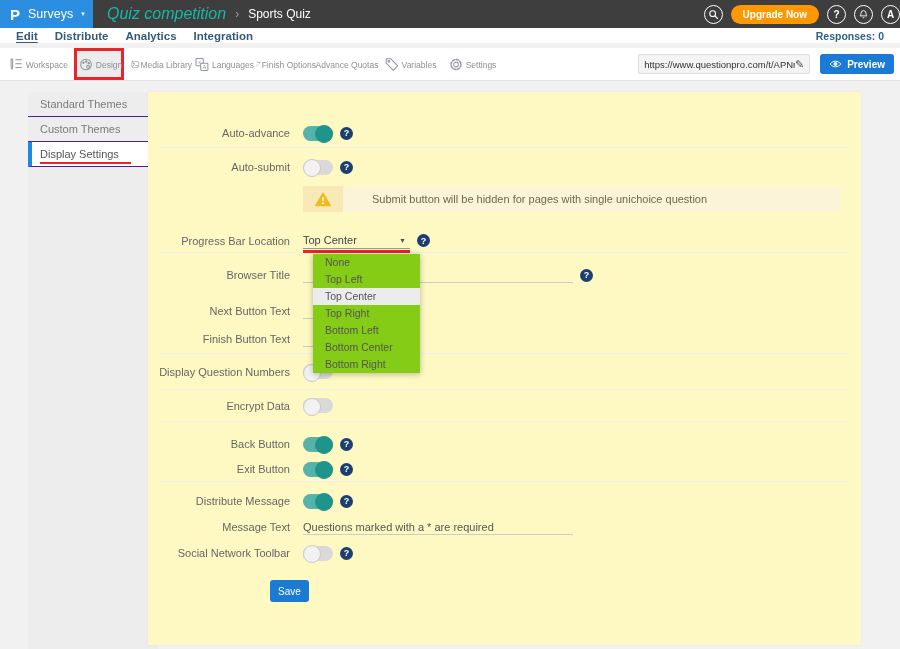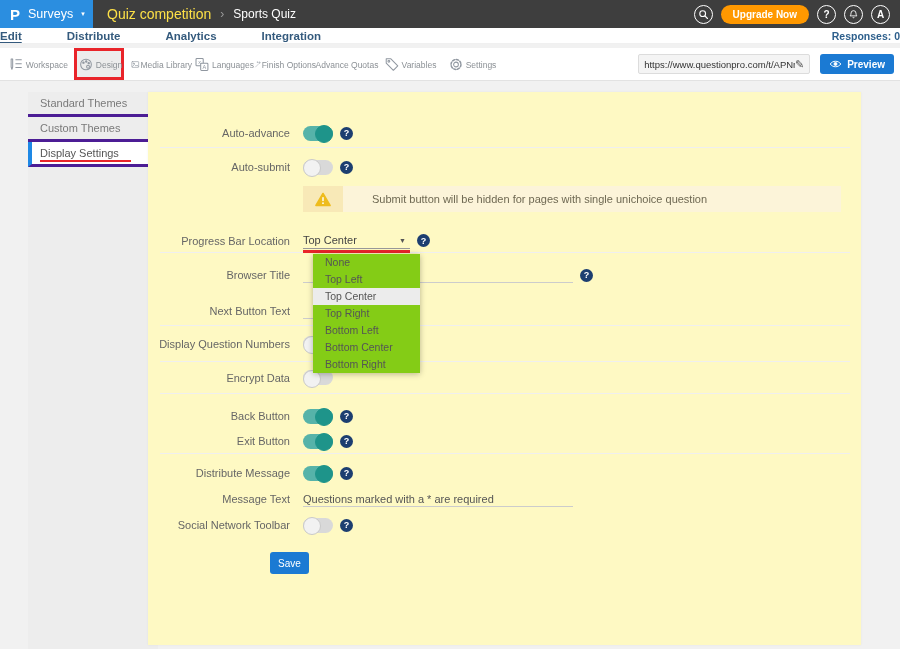--- a/index.html
+++ b/index.html
@@ -7,48 +7,48 @@
   body { font-family:"Liberation Sans", sans-serif; background:#f1f1f1; }
   .app { position:relative; width:900px; height:649px; overflow:hidden; background:#f1f1f1; }
 
   
   .topbar { position:absolute; top:0; left:0; width:900px; height:28px; background:#3e3e3e; display:flex; align-items:center; }
   .brand { width:93px; height:28px; background:#2b8ee0; display:flex; align-items:center; padding-left:10px; gap:8px; flex-shrink:0; }
   .logo { color:#fff; font-size:15px; font-weight:bold; }
   .brand-name { color:#fff; font-size:12.5px; }
   .brand-caret { color:#fff; font-size:7px; }
   .crumbs { display:flex; align-items:center; gap:9px; margin-left:14px; }
-  .crumb-folder { color:#fde047; font-size:14px; }
+  .crumb-folder { color:#14b8a6; font-size:16px;font-style:italic; }
   .crumb-sep { color:#9a9a9a; font-size:12px; }
   .crumb-survey { color:#fff; font-size:12px; }
-  .topbar-right { margin-left:auto; display:flex; align-items:flex-start; gap:8px; padding-right:10px; }
+  .topbar-right { margin-left:auto; display:flex; align-items:flex-start; gap:8px; }
   .circle-btn { width:19px; height:19px; border:1.5px solid #fff; border-radius:50%; color:#fff; font-size:10px; font-weight:bold; display:flex; align-items:center; justify-content:center; background:transparent; cursor:pointer; }
   .upgrade { height:19px; border:none; border-radius:10px; background:#ff9800; color:#fff; font-size:10px; font-weight:bold; padding:0 12px; display:flex; align-items:center; cursor:pointer; font-family:inherit; }
 
   
-  .navrow { position:absolute; top:28px; left:0; width:900px; height:16px; background:#fff; display:flex; align-items:center; padding:0 0; border-bottom:1px solid #f0f0f0;gap:28px; }
+  .navrow { position:absolute; top:28px; left:0; width:900px; height:16px; background:#fff; display:flex; align-items:center; padding:0 16px; border-bottom:1px solid #f0f0f0; }
   .navtab { font-size:11.5px; font-weight:bold; color:#345a7d; margin-right:17px; cursor:pointer; }
   .navtab.active { text-decoration:underline; text-underline-offset:2px; }
   .responses { margin-left:auto; font-size:10.5px; font-weight:bold; color:#2d5f8c; }
 
   
   .toolbar { position:absolute; top:48px; left:0; width:900px; height:33px; background:#fff; border-bottom:1px solid #e2e2e2; display:flex; align-items:stretch; padding-left:6px; }
   .tool { width:62px; display:flex; flex-direction:row; align-items:center; justify-content:center; position:relative; cursor:pointer; }
   .tool svg { position:relative; z-index:1; }
   .tool-label { position:relative; z-index:1; font-size:8.5px; color:#8c9196; margin-top:1px; white-space:nowrap; }
   .design-anno { position:absolute; left:6px; right:6px; top:0; bottom:0; background:#ececec; border:3px solid #e9242a; z-index:0; }
   .toolbar-right { margin-left:auto; display:flex; align-items:center; gap:10px; padding-right:6px; }
   .url-box { width:172px; height:20px; background:#f4f4f4; border:1px solid #dcdcdc; border-radius:2px; display:flex; align-items:center; padding:0 5px; }
   .url-box input { flex:1; min-width:0; border:none; background:transparent; outline:none; font-size:9.5px; color:#333; font-family:inherit; }
   .pencil { font-size:11px; color:#555; cursor:pointer; }
   .preview-btn { height:20px; background:#1b7ad3; border:none; border-radius:3px; color:#fff; font-size:10px; font-weight:bold; display:flex; align-items:center; gap:5px; padding:0 9px; cursor:pointer; font-family:inherit; }
 
   
   .sidebar { position:absolute; left:28px; top:92px; bottom:0; width:130px; background:#ededed; }
-  .side-item { height:25px; display:flex; align-items:center; padding-left:12px; font-size:11px; color:#7a7a7a; border-bottom:3px solid #4c1d95; cursor:pointer; position:relative; }
+  .side-item { height:25px; display:flex; align-items:center; padding-left:12px; font-size:11px; color:#7a7a7a; border-bottom:1px solid #4c1d95; cursor:pointer; position:relative; }
   .side-item.active { background:#fff; border-left:4px solid #1e88e5; padding-left:8px; color:#555; }
   .side-anno { position:absolute; left:8px; bottom:2px; width:91px; height:2px; background:#e9242a; }
 
   
   .main { position:absolute; left:148px; top:92px; width:713px; height:553px; background:#fef9c3; box-shadow:0 0 2px rgba(0,0,0,.06); padding-top:27px; }
   .prow { display:flex; align-items:center; }
   .plabel { width:142px; text-align:right; font-size:11px; color:#666; flex-shrink:0; white-space:nowrap; }
   .pctrl { margin-left:13px; display:flex; align-items:center; gap:7px; }
   .sep { border-top:1px solid #efefef; margin:0 11px 0 12px; }
   .h23{height:23px}.h24{height:24px}.h26{height:26px}.h28{height:28px}.h31{height:31px}.h35{height:35px}.h38{height:38px}.h44{height:44px}
@@ -309,20 +309,26 @@
       </span>
     </div>
 
     <div class="prow h28">
       <span class="plabel">Next Button Text</span>
       <span class="pctrl">
           <input class="uinput short" style="">
         </span>
     </div>
 
+    <div class="prow h28">
+      <span class="plabel">Finish Button Text</span>
+      <span class="pctrl">
+          <input class="uinput short" style="">
+        </span>
+    </div>
     <div class="sep"></div>
 
     <div class="prow h35">
       <span class="plabel">Display Question Numbers</span>
       <span class="pctrl">
         <span class="tog off"></span>
       </span>
     </div>
     <div class="sep"></div>
 

